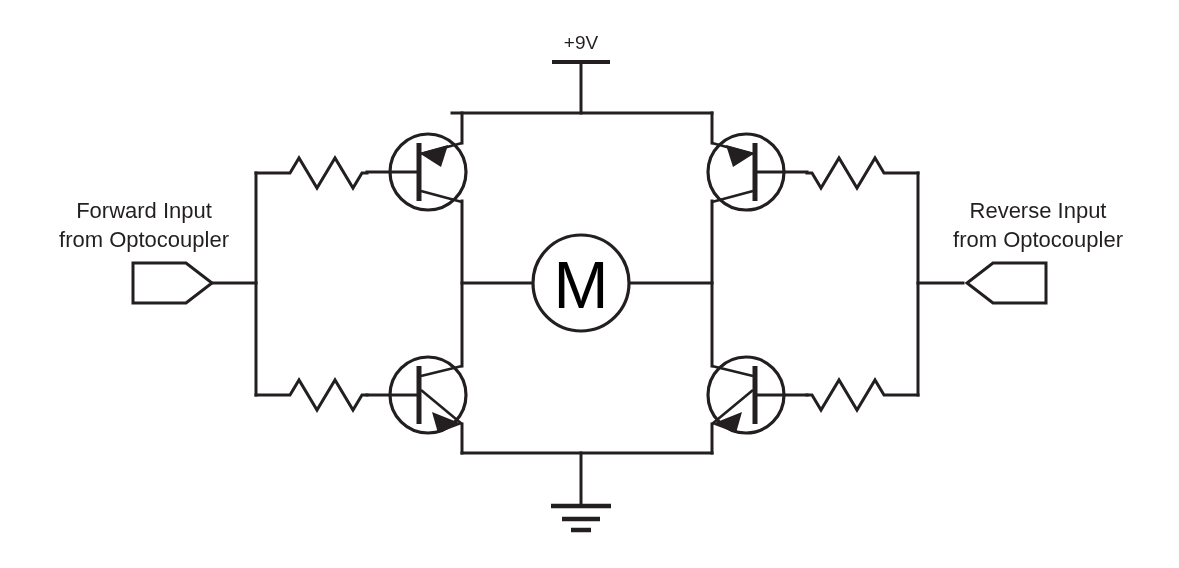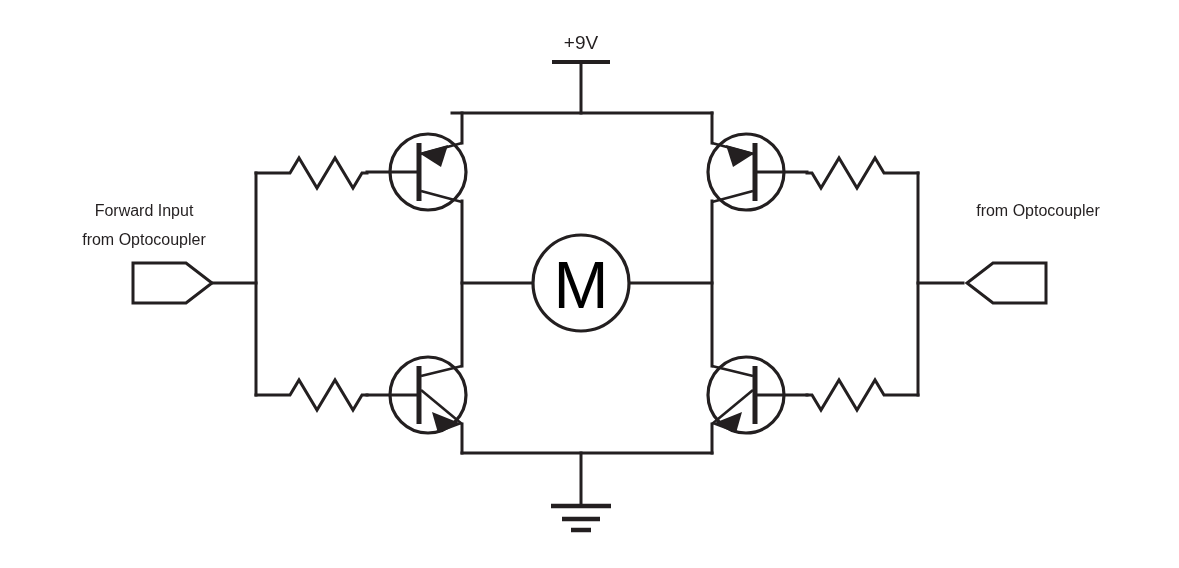--- a/index.html
+++ b/index.html
@@ -79,21 +79,21 @@
   }
   .rail-label {
     font-family: "Liberation Sans", sans-serif;
     font-size: 19px;
     fill: #231f20;
     text-anchor: middle;
   }
   .io-label {
     position: absolute;
     font-family: "Liberation Sans", sans-serif;
-    font-size: 16px;
+    font-size: 22px;
     line-height: 29px;
     color: #231f20;
     text-align: center;
     white-space: nowrap;
   }
   #forward-label {
     left: 36px;
     top: 196px;
     width: 216px;
   }
@@ -233,16 +233,17 @@
     <text class="rail-label" x="581" y="49">+9V</text>
 
   </svg>
 
   <div class="io-label" id="forward-label">
     <span class="line">Forward Input</span>
     <span class="line">from Optocoupler</span>
   </div>
 
   <div class="io-label" id="reverse-label">
+    <span class="line">Reverse Input</span>
     <span class="line">from Optocoupler</span>
   </div>
 
 </div>
 
 </body></html>

